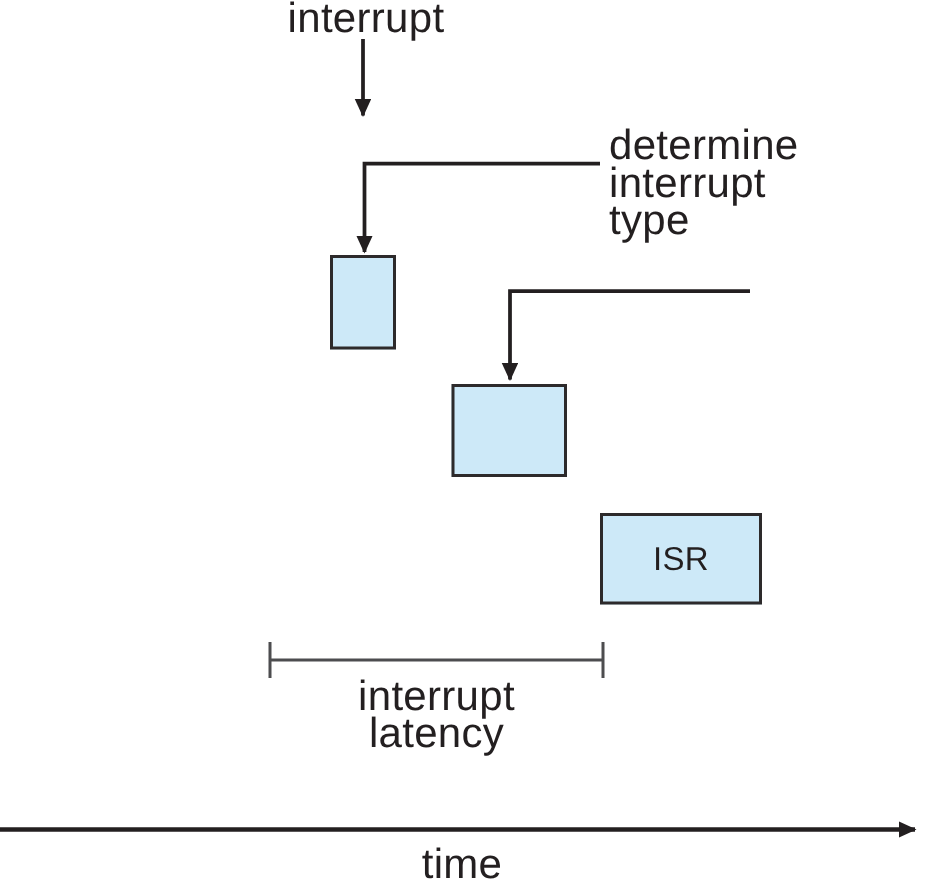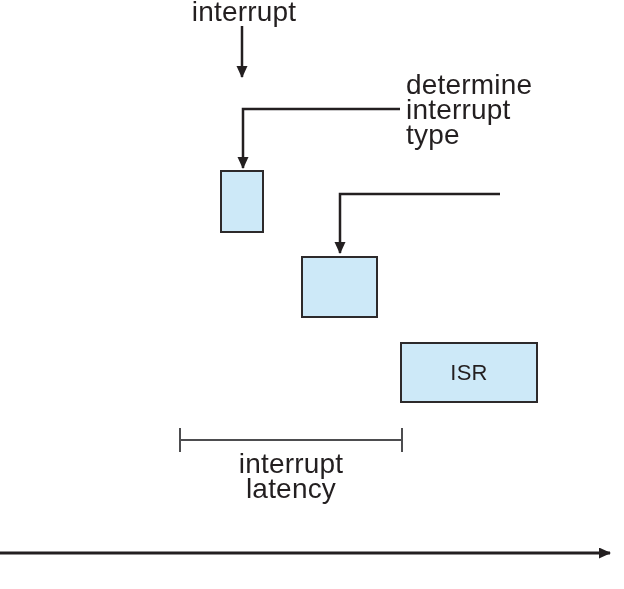--- a/index.html
+++ b/index.html
@@ -59,22 +59,22 @@
   .label.center { text-align: center; }
   .box .box-label {
     font-size: 22px;
     letter-spacing: 0.2px;
   }
   
   .interrupt-label   { left: 144px; top: -1px; width: 200px; text-align: center; }
   .task-box          { left: 1px;   top: 84px;  width: 181px; height: 63px; }
   .det-box           { left: 220px; top: 170px; width: 44px;  height: 63px; }
   .ctx-box           { left: 301px; top: 256px; width: 77px;  height: 62px; }
-  .isr-box           { left: 400px; top: 342px; width: 138px; height: 61px; }
-  .determine-label   { left: 406px; top: 72px; }
+  .isr-box           { left: 400px; top: 342px; width: 108px; height: 61px; }
+  .determine-label   { left: 406px; top: 84px; }
   .context-label     { left: 505px; top: 173px; }
   .latency-label     { left: 191px; top: 451px; width: 200px; }
   .time-label        { left: 208px; top: 563px; width: 200px; }
 </style>
 </head>
 <body>
 
 <div class="diagram">
 
   <svg class="layer" width="624" height="589" viewBox="0 0 624 589">
@@ -107,14 +107,15 @@
   <div class="label interrupt-label">interrupt</div>
 
   <div class="label determine-label">determine
 interrupt
 type</div>
 
 
   <div class="label center latency-label">interrupt
 latency</div>
 
+  <div class="label center time-label">time</div>
 
 </div>
 
 </body></html>

